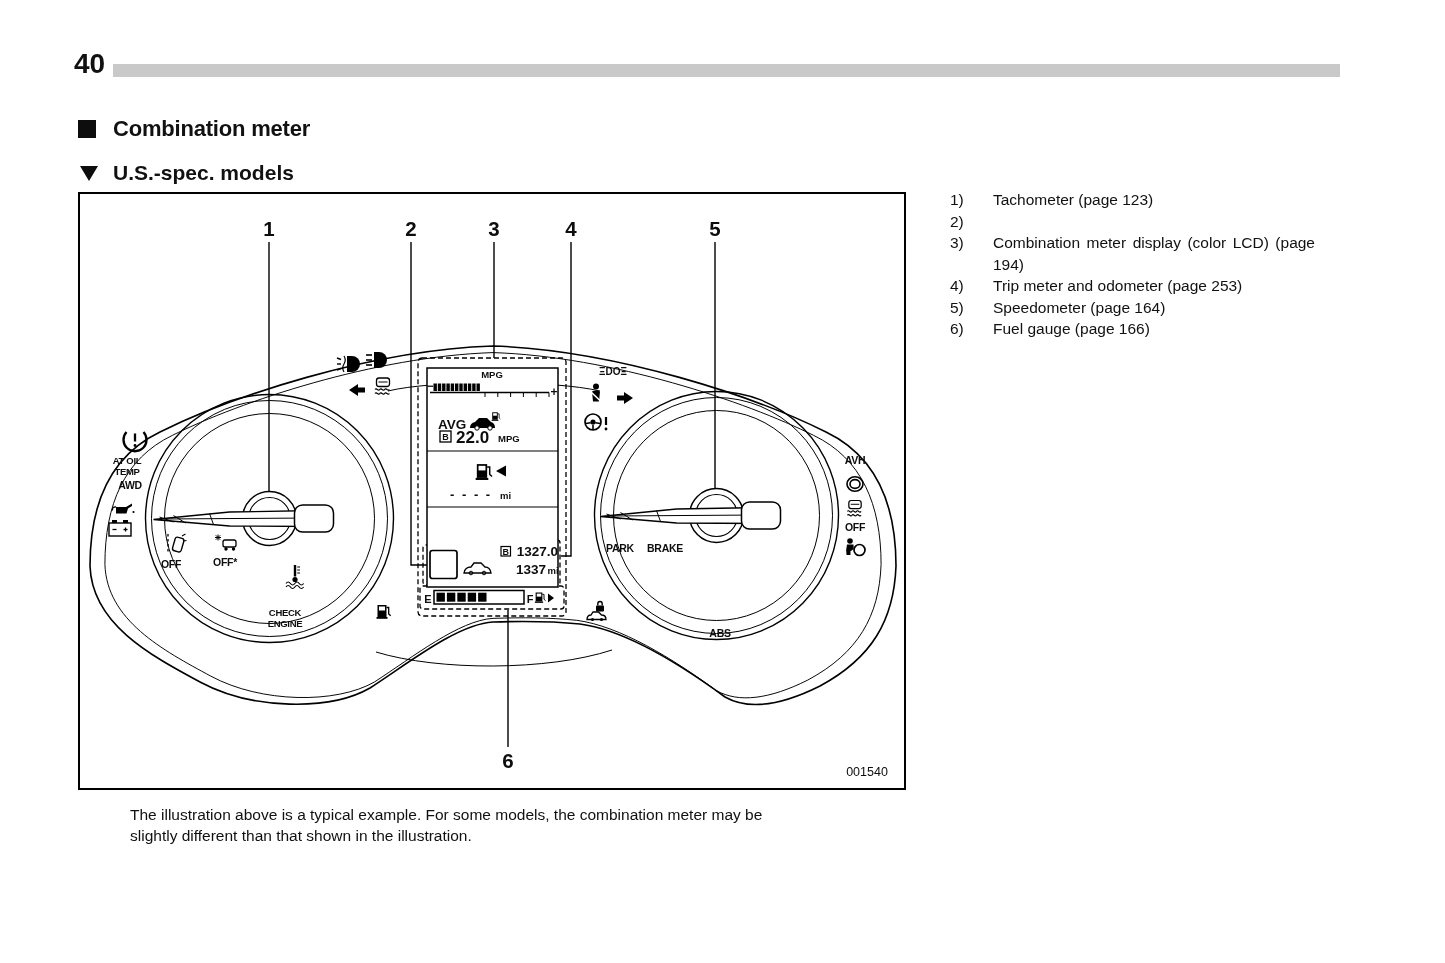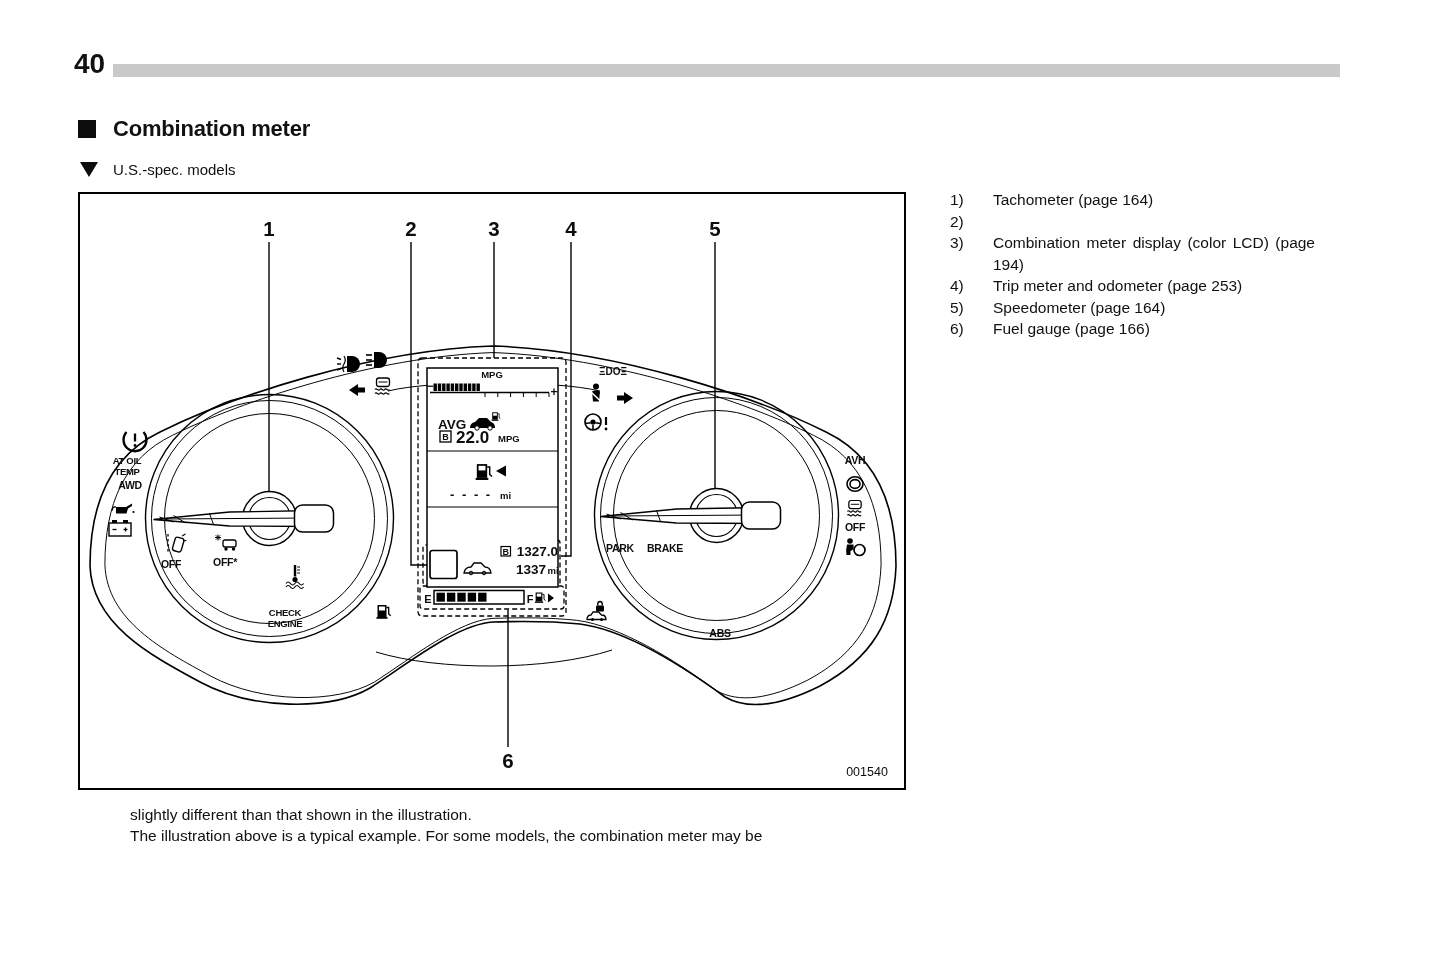--- a/index.html
+++ b/index.html
@@ -11,21 +11,21 @@
   .abs{position:absolute;}
   
   #page-num{left:74px;top:48px;font-size:28px;font-weight:700;letter-spacing:0px;}
   #header-bar{left:113px;top:64px;width:1227px;height:13px;background:#c9c9c9;}
   
   #sec-row{left:78px;top:116px;display:flex;align-items:center;gap:17px;text-align:center;}
   #sec-square{width:18px;height:18px;background:#0d0d0d;}
   #sec-title{font-size:22px;font-weight:700;letter-spacing:-0.2px;}
   #sub-row{left:80px;top:161px;display:flex;align-items:center;gap:15px;}
   #sub-triangle{width:0;height:0;border-left:9px solid transparent;border-right:9px solid transparent;border-top:15px solid #0d0d0d;}
-  #sub-title{font-size:15px;font-weight:400;}
+  #sub-title{font-size:21px;font-weight:700;}
   
   #figure-box{left:78px;top:192px;width:828px;height:598px;border:2px solid #000;box-sizing:border-box;background:#fff;}
   
   #legend{left:950px;top:189px;width:382px;font-size:15.5px;line-height:21.5px;}
   .legend-item{display:flex;}
   .legend-num{width:43px;flex:0 0 43px;}
   .legend-label{width:322px;text-align:justify;}
   
   #caption{left:130px;top:805px;width:790px;font-size:15.5px;line-height:20.5px;}
   
@@ -57,21 +57,21 @@
 </div>
 
 <div class="abs" id="sub-row">
   <div id="sub-triangle"></div>
   <div id="sub-title">U.S.-spec. models</div>
 </div>
 
 <div class="abs" id="legend">
   <div class="legend-item">
     <span class="legend-num">1)</span>
-    <span class="legend-label">Tachometer (page 164)</span>
+    <span class="legend-label">Tachometer (page 123)</span>
   </div>
   <div class="legend-item">
     <span class="legend-num">2)</span>
   </div>
   <div class="legend-item">
     <span class="legend-num">3)</span>
     <span class="legend-label">Combination meter display (color LCD) (page 194)</span>
   </div>
   <div class="legend-item">
     <span class="legend-num">4)</span>
@@ -360,15 +360,15 @@
     <circle cx="4.5" cy="4.5" r="1.6" fill="#000"></circle>
     <rect x="-1" y="-9.5" width="8" height="6" rx="1" fill="#000"></rect>
     <path d="M0.8,-9.5 v-1.8 a2.2,2.2 0 0 1 4.4,0 v1.8" fill="none" stroke="#000" stroke-width="1.4"></path>
   </g>
 
   <text class="fig-code" x="787" y="582">001540</text>
 </svg>
 </div>
 
 <div class="abs" id="caption">
+  <div>The illustration above is a typical example. For some models, the combination meter may be</div>
   <div>slightly different than that shown in the illustration.</div>
-  <div>The illustration above is a typical example. For some models, the combination meter may be</div>
 </div>
 
 </body></html>

